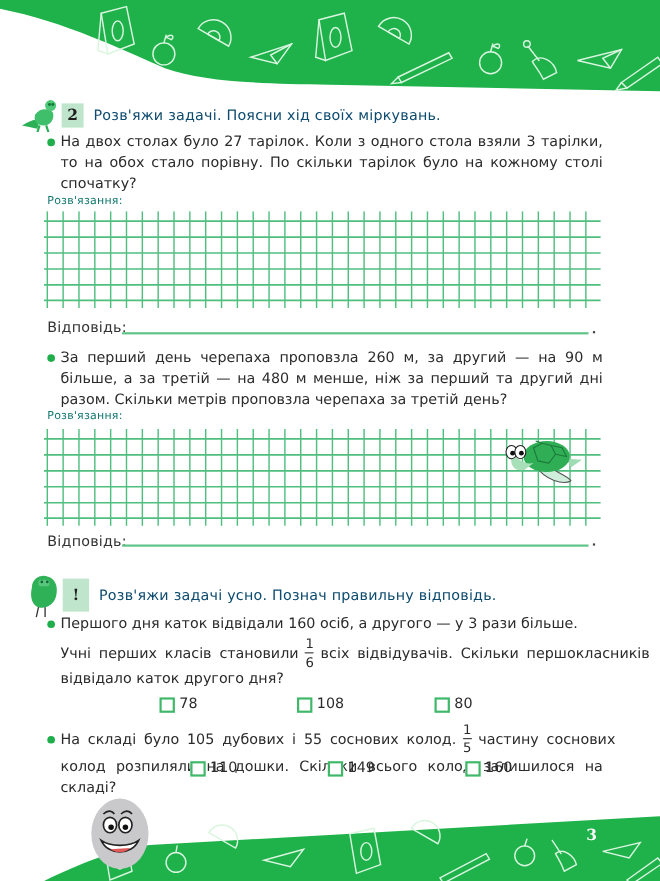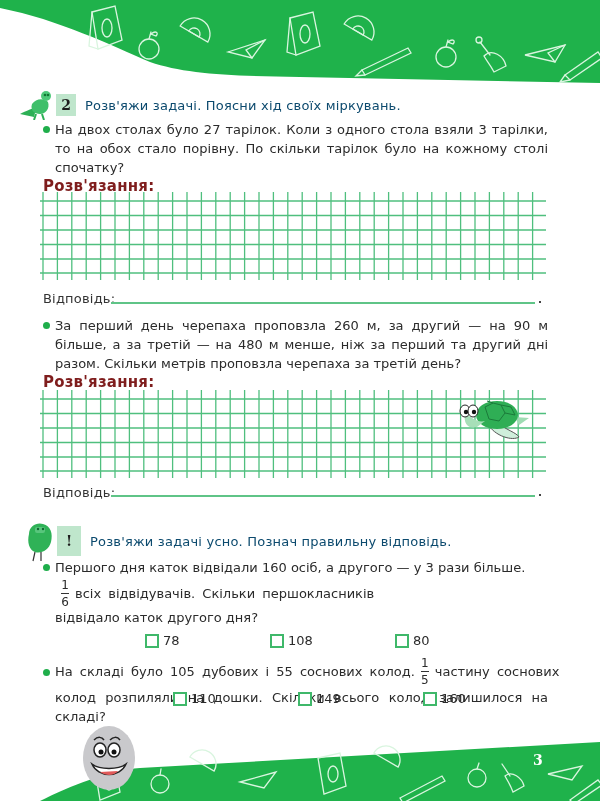--- a/index.html
+++ b/index.html
@@ -7,21 +7,21 @@
   .abs { position:absolute; }
   .header-band, .footer-band { position:absolute; left:0; width:600px; }
   .header-band { top:0; height:90px; }
   .footer-band { top:730px; height:71px; }
   .task-head { position:absolute; display:flex; align-items:center; }
   .badge { width:20px; height:22px; background:#bfe6cc; display:flex; align-items:center; justify-content:center; font-weight:bold; font-size:14px; color:#1d1d1d; font-family:"DejaVu Serif", serif; }
   .task-title { font-size:13px; color:#0c4a6e; margin-left:9px; letter-spacing:0.2px; }
   .problem { position:absolute; left:43px; width:505px; font-size:13px; line-height:19px; color:#2b2b2b; text-align:justify; }
   .problem .bullet { position:absolute; left:0; top:6px; width:7px; height:7px; border-radius:50%; background:#1fae4b; }
   .problem .txt { padding-left:12px; display:block; }
-  .label { position:absolute; font-size:15px; font-weight:bold; color:#7f1d1d; letter-spacing:0.2px; }
+  .label { position:absolute; font-size:10px; font-weight:normal; color:#0f766e; letter-spacing:0.2px; }
   .grid { position:absolute; }
   .answer-line { position:absolute; height:2px; background:#5fc487; }
   .answer-dot { position:absolute; width:2px; height:2px; background:#444; }
   .frac { display:inline-flex; flex-direction:column; align-items:center; vertical-align:middle; font-size:12px; line-height:12px; margin:0 6px; position:relative; top:-1px; }
   .frac .bar { width:8px; height:1px; background:#333; margin:2px 0; }
   .options { position:absolute; left:145px; display:flex; }
   .opt { display:flex; align-items:center; width:125px; }
   .opt .box { width:14px; height:14px; border:2px solid #3fb86a; box-sizing:border-box; margin-right:4px; background:#fff; }
   .opt .val { font-size:13px; color:#2b2b2b; }
   .page-num { position:absolute; left:533px; top:752px; color:#fff; font-weight:bold; font-size:14px; font-family:"DejaVu Serif", serif; }
@@ -235,21 +235,21 @@
   <div class="badge" style="height:30px;width:24px;margin-left:2px;">!</div>
   <div class="task-title">Розв'яжи задачі усно. Познач правильну відповідь.</div>
 </div>
 
 <div class="problem" style="top:558px;">
   <span class="bullet"></span>
   <span class="txt">Першого дня каток відвідали 160 осіб, а другого — у 3 рази більше.</span>
 </div>
 <div class="problem" style="top:580px;text-align:left;white-space:nowrap;">
   <span class="txt" style="word-spacing:3px;">
-    <span class="frac">
+    <span>Учні перших класів становили</span><span class="frac">
         <span>1</span>
         <span class="bar"></span>
         <span>6</span>
       </span><span>всіх відвідувачів. Скільки першокласників</span>
   </span>
 </div>
 <div class="problem" style="top:608px;">
   <span class="txt">відвідало каток другого дня?</span>
 </div>
 <div class="options" style="top:633px;">

